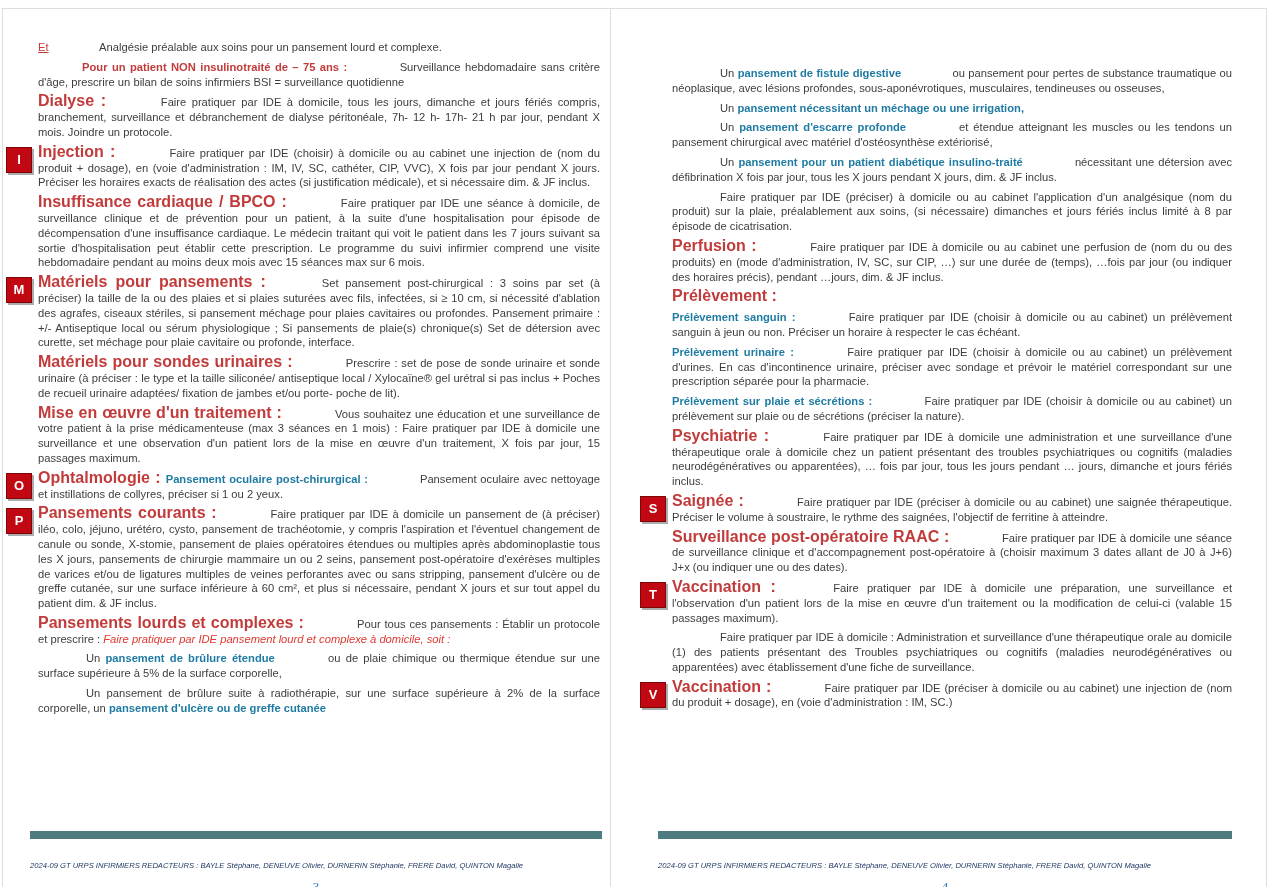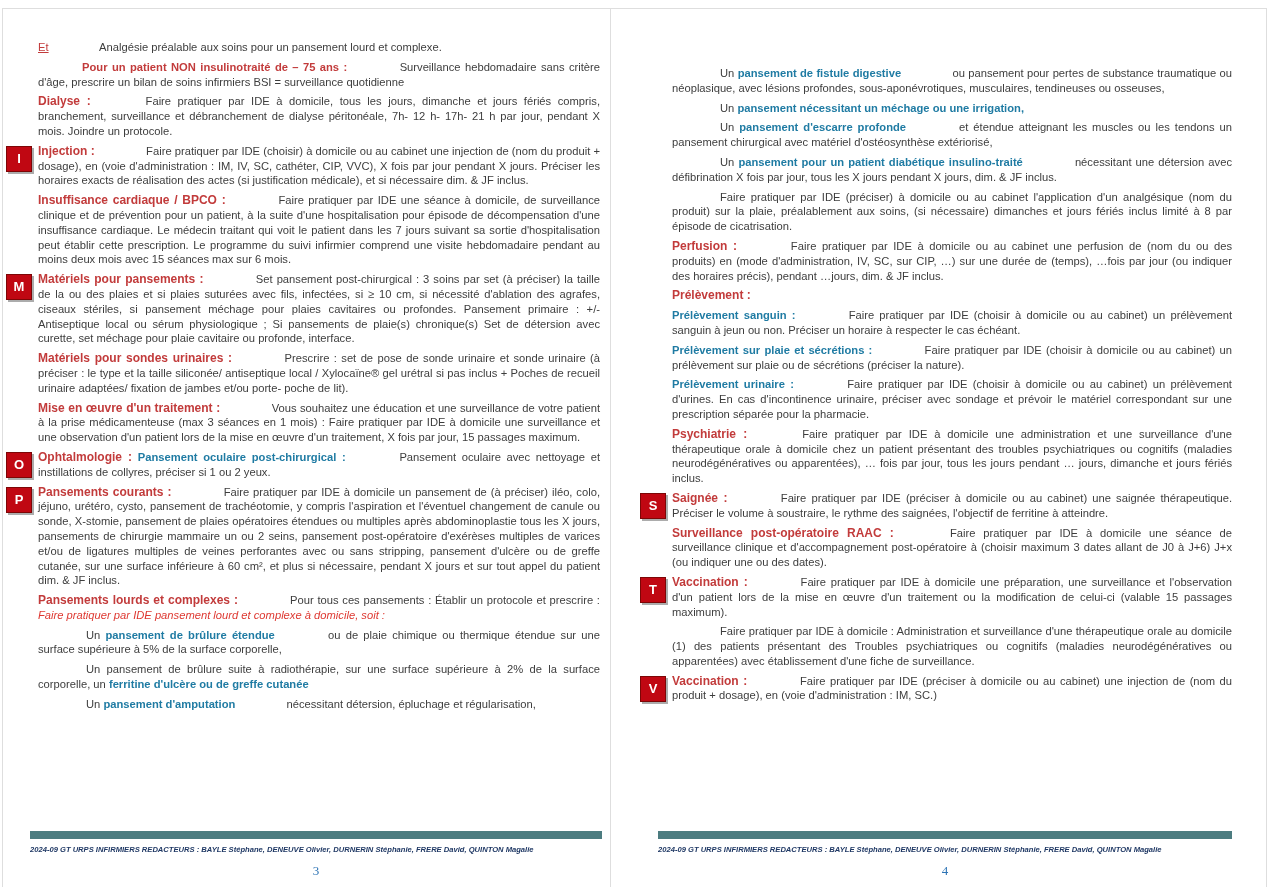--- a/index.html
+++ b/index.html
@@ -16,35 +16,35 @@
   .edge-right{left:1266px;top:8px;width:1px;height:879px;}
 
   .page-col{position:absolute;width:562px;}
   #page3-content{left:38px;top:40px;}
   #page4-content{left:672px;top:66px;width:560px;}
 
   .block{position:relative;margin-bottom:5px;}
   .para{margin:0;font-size:11.2px;line-height:14.8px;color:var(--body);text-align:justify;}
   .seg{white-space:pre-wrap;}
   .body{color:var(--body);padding-left:48px;}
-  .h-red{color:var(--red);font-weight:bold;font-size:12px;}
+  .h-red{color:var(--red);font-weight:bold;font-size:16px;}
   .b-red{color:var(--red);font-weight:bold;margin-left:44px;}
   .u-red{color:var(--red);text-decoration:underline;}
   .b-teal{color:var(--teal);font-weight:bold;}
   .i-red{color:var(--italic-red);font-style:italic;}
 
   .letterbox{position:absolute;left:-32px;top:2px;width:24px;height:24px;background:var(--box-red);
     color:#fff;font-weight:bold;font-size:13px;line-height:24px;text-align:center;
     border:1px solid #7d0606;box-shadow:2px 2px 0 rgba(70,70,70,.45);}
 
   .footer{position:absolute;top:831px;}
   #footer3{left:30px;width:572px;}
   #footer4{left:658px;width:574px;}
   .footer-bar{height:8px;background:var(--bar);}
-  .footer-text{margin-top:6px;font-size:7.6px;font-weight:bold;font-style:italic;color:var(--credits);white-space:nowrap;overflow:hidden;}
+  .footer-text{margin-top:22px;font-size:7.6px;font-weight:normal;font-style:italic;color:var(--credits);white-space:nowrap;overflow:hidden;}
   .page-number{margin-top:9px;text-align:center;color:var(--pagenum);font-size:13px;font-family:"Liberation Serif", serif;}
 </style>
 </head>
 <body>
 
 <div class="canvas">
   <div class="edge edge-top"></div>
   <div class="edge edge-left"></div>
   <div class="edge edge-mid"></div>
   <div class="edge edge-right"></div>
@@ -84,24 +84,21 @@
         <span class="letterbox">P</span>
         <p class="para"><span class="seg h-red">Pansements courants : </span><span class="seg body">Faire pratiquer par IDE à domicile un pansement de (à préciser) iléo, colo, jéjuno, urétéro, cysto, pansement de trachéotomie, y compris l'aspiration et l'éventuel changement de canule ou sonde, X-stomie, pansement de plaies opératoires étendues ou multiples après abdominoplastie tous les X jours, pansements de chirurgie mammaire un ou 2 seins, pansement post-opératoire d'exérèses multiples de varices et/ou de ligatures multiples de veines perforantes avec ou sans stripping, pansement d'ulcère ou de greffe cutanée, sur une surface inférieure à 60 cm², et plus si nécessaire, pendant X jours et sur tout appel du patient dim. &amp; JF inclus.</span></p>
       </div>
       <div class="block">
         <p class="para"><span class="seg h-red">Pansements lourds et complexes : </span><span class="seg body">Pour tous ces pansements : Établir un protocole et prescrire : </span><span class="seg i-red">Faire pratiquer par IDE pansement lourd et complexe à domicile, soit :</span></p>
       </div>
       <div class="block">
         <p class="para"><span class="seg body">Un </span><span class="seg b-teal">pansement de brûlure étendue</span><span class="seg body"> ou de plaie chimique ou thermique étendue sur une surface supérieure à 5% de la surface corporelle,</span></p>
       </div>
       <div class="block">
-        <p class="para"><span class="seg body">Un pansement de brûlure suite à radiothérapie, sur une surface supérieure à 2% de la surface corporelle, un </span><span class="seg b-teal">ferritine d'ulcère ou de greffe cutanée</span></p>
-      </div>
-      <div class="block">
-        <p class="para"><span class="seg body">Un </span><span class="seg b-teal">pansement d'amputation</span><span class="seg body"> nécessitant détersion, épluchage et régularisation,</span></p>
+        <p class="para"><span class="seg body">Un pansement de brûlure suite à radiothérapie, sur une surface supérieure à 2% de la surface corporelle, un </span><span class="seg b-teal">pansement d'ulcère ou de greffe cutanée</span></p>
       </div>
     </div>
   <div id="page4-content" class="page-col">
       <div class="block">
         <p class="para"><span class="seg body">Un </span><span class="seg b-teal">pansement de fistule digestive</span><span class="seg body"> ou pansement pour pertes de substance traumatique ou néoplasique, avec lésions profondes, sous-aponévrotiques, musculaires, tendineuses ou osseuses,</span></p>
       </div>
       <div class="block">
         <p class="para"><span class="seg body">Un </span><span class="seg b-teal">pansement nécessitant un méchage ou une irrigation,</span></p>
       </div>
       <div class="block">
@@ -116,24 +113,24 @@
       <div class="block">
         <p class="para"><span class="seg h-red">Perfusion : </span><span class="seg body">Faire pratiquer par IDE à domicile ou au cabinet une perfusion de (nom du ou des produits) en (mode d'administration, IV, SC, sur CIP, …) sur une durée de (temps), …fois par jour (ou indiquer des horaires précis), pendant …jours, dim. &amp; JF inclus.</span></p>
       </div>
       <div class="block">
         <p class="para"><span class="seg h-red">Prélèvement :</span></p>
       </div>
       <div class="block">
         <p class="para"><span class="seg b-teal">Prélèvement sanguin : </span><span class="seg body">Faire pratiquer par IDE (choisir à domicile ou au cabinet) un prélèvement sanguin à jeun ou non. Préciser un horaire à respecter le cas échéant.</span></p>
       </div>
       <div class="block">
-        <p class="para"><span class="seg b-teal">Prélèvement sur plaie et sécrétions : </span><span class="seg body">Faire pratiquer par IDE (choisir à domicile ou au cabinet) un prélèvement sur plaie ou de sécrétions (préciser la nature).</span></p>
+        <p class="para"><span class="seg b-teal">Prélèvement urinaire : </span><span class="seg body">Faire pratiquer par IDE (choisir à domicile ou au cabinet) un prélèvement d'urines. En cas d'incontinence urinaire, préciser avec sondage et prévoir le matériel correspondant sur une prescription séparée pour la pharmacie.</span></p>
       </div>
       <div class="block">
-        <p class="para"><span class="seg b-teal">Prélèvement urinaire : </span><span class="seg body">Faire pratiquer par IDE (choisir à domicile ou au cabinet) un prélèvement d'urines. En cas d'incontinence urinaire, préciser avec sondage et prévoir le matériel correspondant sur une prescription séparée pour la pharmacie.</span></p>
+        <p class="para"><span class="seg b-teal">Prélèvement sur plaie et sécrétions : </span><span class="seg body">Faire pratiquer par IDE (choisir à domicile ou au cabinet) un prélèvement sur plaie ou de sécrétions (préciser la nature).</span></p>
       </div>
       <div class="block">
         <p class="para"><span class="seg h-red">Psychiatrie : </span><span class="seg body">Faire pratiquer par IDE à domicile une administration et une surveillance d'une thérapeutique orale à domicile chez un patient présentant des troubles psychiatriques ou cognitifs (maladies neurodégénératives ou apparentées), … fois par jour, tous les jours pendant … jours, dimanche et jours fériés inclus.</span></p>
       </div>
       <div class="block">
         <span class="letterbox">S</span>
         <p class="para"><span class="seg h-red">Saignée : </span><span class="seg body">Faire pratiquer par IDE (préciser à domicile ou au cabinet) une saignée thérapeutique. Préciser le volume à soustraire, le rythme des saignées, l'objectif de ferritine à atteindre.</span></p>
       </div>
       <div class="block">
         <p class="para"><span class="seg h-red">Surveillance post-opératoire RAAC : </span><span class="seg body">Faire pratiquer par IDE à domicile une séance de surveillance clinique et d'accompagnement post-opératoire à (choisir maximum 3 dates allant de J0 à J+6) J+x (ou indiquer une ou des dates).</span></p>

